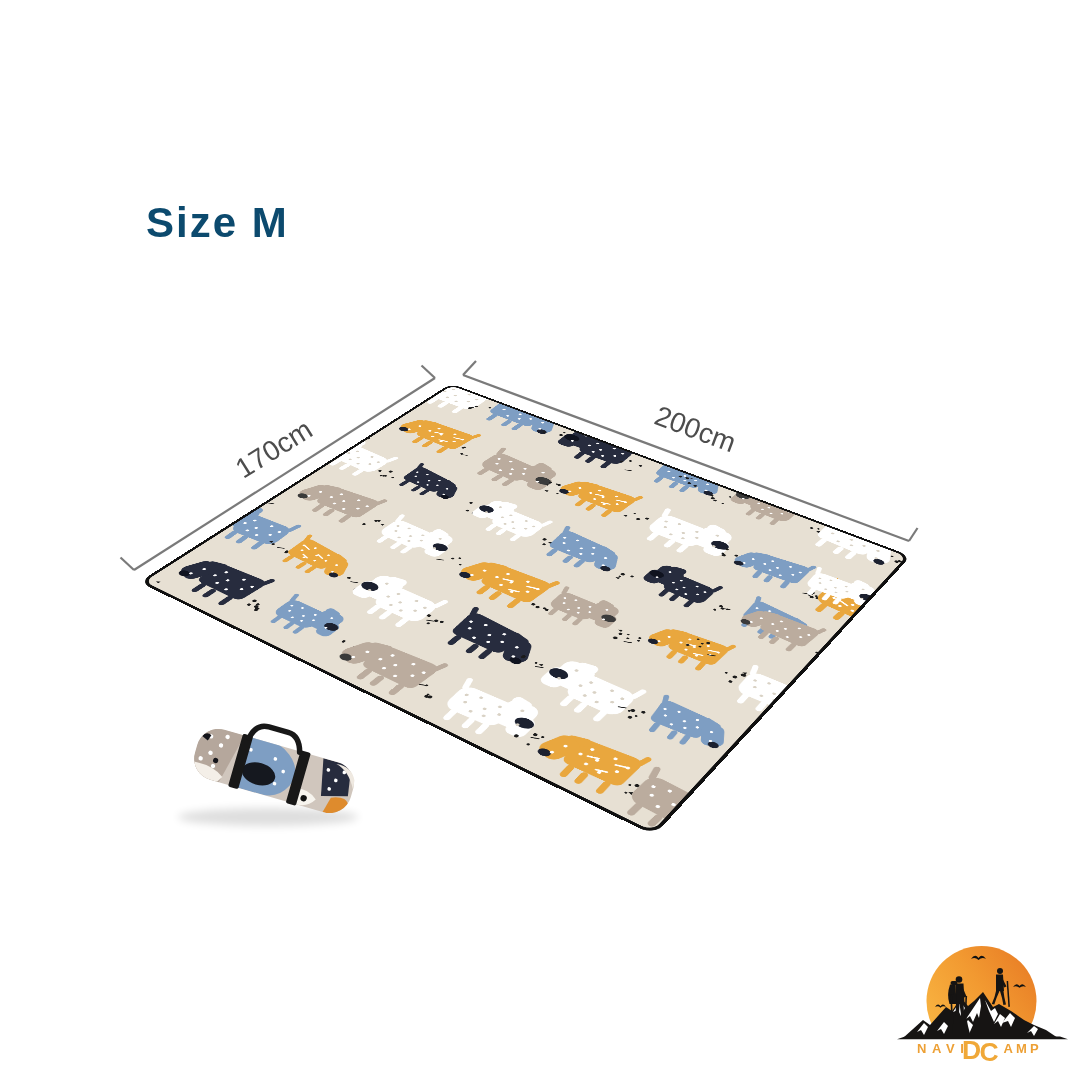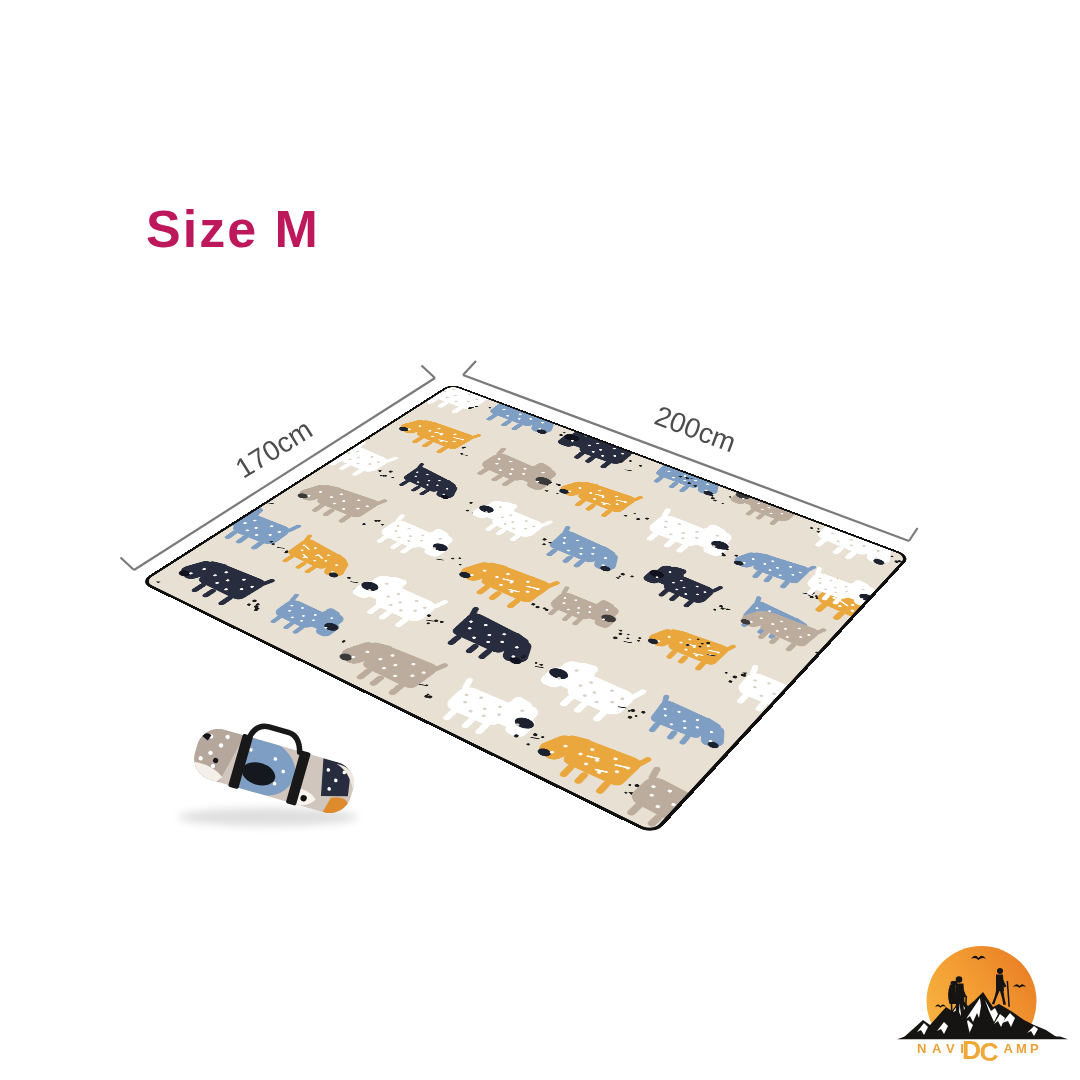--- a/index.html
+++ b/index.html
@@ -1,15 +1,15 @@
 <!DOCTYPE html>
 <html><head><meta charset="utf-8"><style>
 html,body{margin:0;padding:0;width:1080px;height:1080px;background:#fff;overflow:hidden;}
 body{font-family:"Liberation Sans", sans-serif;position:relative;}
-.sizeM{position:absolute;left:146px;top:199px;font-size:52px;font-weight:700;color:#be185d;letter-spacing:2px;}
+.sizeM{position:absolute;left:146px;top:199px;font-size:42px;font-weight:700;color:#0c4a6e;letter-spacing:2px;}
 .mat{position:absolute;left:0;top:0;width:1000px;height:850px;background:#E7E0D3;border:6px solid #101010;border-radius:24px;overflow:hidden;transform-origin:0 0;transform:matrix3d(0.33899706, 0.09864969, 0, -0.00013282, -0.39536238, 0.11502099, 0, -0.00020362, 0, 0, 1, 0, 451, 383.5, 0, 1);box-sizing:border-box;}
 .ovl{position:absolute;left:0;top:0;}
 </style></head>
 <body>
 
 <div class="sizeM">Size M</div>
 
 <div class="mat"><svg width="1000" height="850" viewBox="0 0 1000 850" xmlns="http://www.w3.org/2000/svg">
 <g transform="translate(-57,-24) rotate(-0.3) scale(1.16) ">
         <rect x="120" y="0" width="9" height="26" rx="4.5" fill="#FFFFFF" transform="rotate(14 124 13)"></rect>

